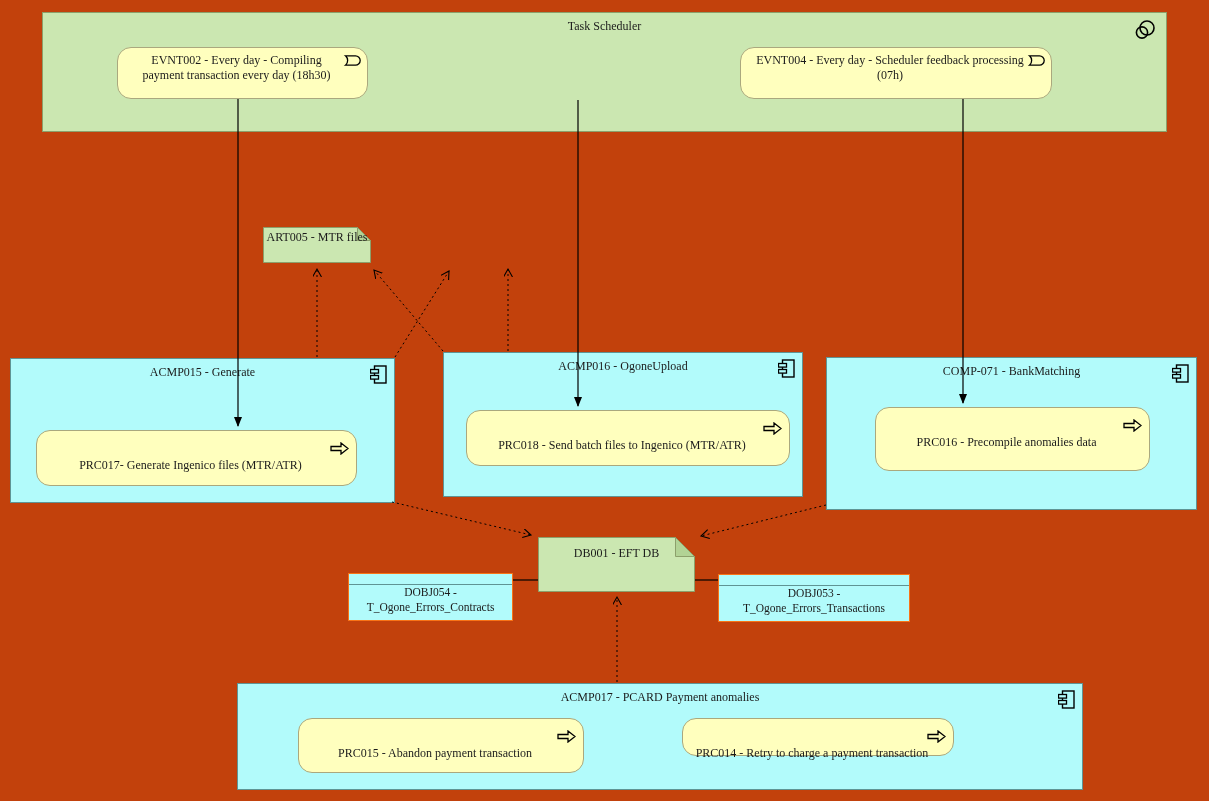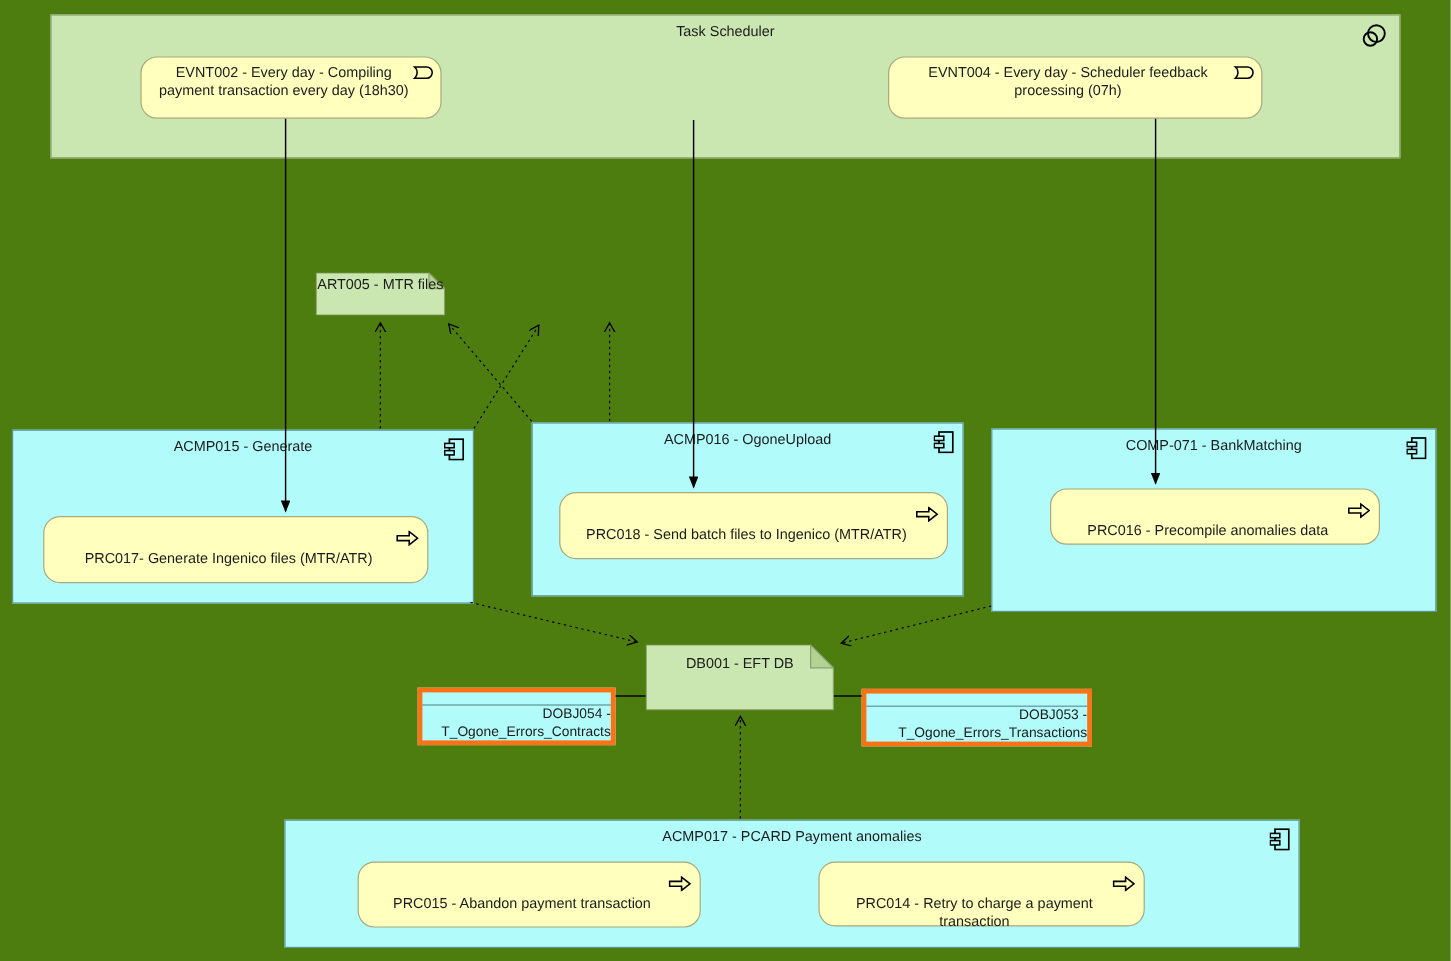--- a/index.html
+++ b/index.html
@@ -1,19 +1,19 @@
 <!DOCTYPE html>
 <html><head>
 <meta charset="utf-8">
 <style>
   html,body{margin:0;padding:0;background:#ffffff;}
   .canvas{
     position:relative;width:1209px;height:801px;overflow:hidden;
-    font-family:Liberation Sans, sans-serif;
-    font-size:12px;color:#1b1b1b;background:#4d7c0f;
+    font-family:Liberation Serif, serif;
+    font-size:12px;color:#1b1b1b;background:#c2410c;
   }
   .node{position:absolute;box-sizing:border-box;}
   .group-green{background:#cbe7b1;border:1px solid #8ca06b;}
   .group-cyan{background:#b2fbfb;border:1px solid #5f9494;}
   .group-title{position:absolute;top:6px;left:0;width:100%;text-align:center;}
   .evt,.proc{
     background:#ffffbe;border:1px solid #aaa87e;border-radius:14px;
     text-align:center;
   }
   .evt .lbl,.proc .lbl{padding:5px 24px 3px 12px;line-height:15px;}
@@ -23,22 +23,22 @@
   .proc-ic{top:11px;right:7px;}
   .comp-ic{top:6px;right:7px;}
   .node-ic{top:5px;right:8px;}
   .artifact{position:absolute;}
   .artifact .lbl{
     position:absolute;left:0;top:0;width:100%;height:100%;
     display:flex;align-items:flex-start;justify-content:center;
     text-align:center;line-height:15px;padding-top:3px;box-sizing:border-box;
   }
   .dobj{
-    position:absolute;background:#b2fbfb;border:4px solid #f97316;
-    text-align:right;box-sizing:border-box;font-size:11.5px;line-height:15px;
+    position:absolute;background:#b2fbfb;border:1px solid #f97316;
+    text-align:center;box-sizing:border-box;font-size:11.5px;line-height:15px;
   }
   .dobj-band{height:10px;border-bottom:1px solid #5f9494;}
   .connectors{position:absolute;left:0;top:0;pointer-events:none;}
 </style>
 </head>
 <body>
 
 <div class="canvas">
 
   <div class="node group-green" style="left:42px;top:12px;width:1125px;height:120px">
@@ -142,39 +142,39 @@
 
   <div class="node proc" style="left:466px;top:410px;width:324px;height:56px">
     <div class="lbl">PRC018 - Send batch files to Ingenico (MTR/ATR)</div>
     <span class="corner-icon proc-ic" style="position:absolute">
       <svg width="19" height="13" viewBox="0 0 19 13">
         <path d="M1,4.5 H11 V1 L18,6.5 L11,12 V8.5 H1 Z" fill="none" stroke="#000" stroke-width="1.3"></path>
       </svg>
     </span>
   </div>
 
-  <div class="node proc" style="left:875px;top:407px;width:275px;height:47px">
+  <div class="node proc" style="left:875px;top:407px;width:275px;height:64px">
     <div class="lbl">PRC016 - Precompile anomalies data</div>
     <span class="corner-icon proc-ic" style="position:absolute">
       <svg width="19" height="13" viewBox="0 0 19 13">
         <path d="M1,4.5 H11 V1 L18,6.5 L11,12 V8.5 H1 Z" fill="none" stroke="#000" stroke-width="1.3"></path>
       </svg>
     </span>
   </div>
 
   <div class="node proc" style="left:298px;top:718px;width:286px;height:55px">
     <div class="lbl">PRC015 - Abandon payment transaction</div>
     <span class="corner-icon proc-ic" style="position:absolute">
       <svg width="19" height="13" viewBox="0 0 19 13">
         <path d="M1,4.5 H11 V1 L18,6.5 L11,12 V8.5 H1 Z" fill="none" stroke="#000" stroke-width="1.3"></path>
       </svg>
     </span>
   </div>
 
-  <div class="node proc" style="left:682px;top:718px;width:272px;height:54px">
+  <div class="node proc" style="left:682px;top:718px;width:272px;height:38px">
     <div class="lbl">PRC014 - Retry to charge a payment transaction</div>
     <span class="corner-icon proc-ic" style="position:absolute">
       <svg width="19" height="13" viewBox="0 0 19 13">
         <path d="M1,4.5 H11 V1 L18,6.5 L11,12 V8.5 H1 Z" fill="none" stroke="#000" stroke-width="1.3"></path>
       </svg>
     </span>
   </div>
 
   <div class="dobj" style="left:348px;top:573px;width:165px;height:48px">
     <div class="dobj-band"></div>

